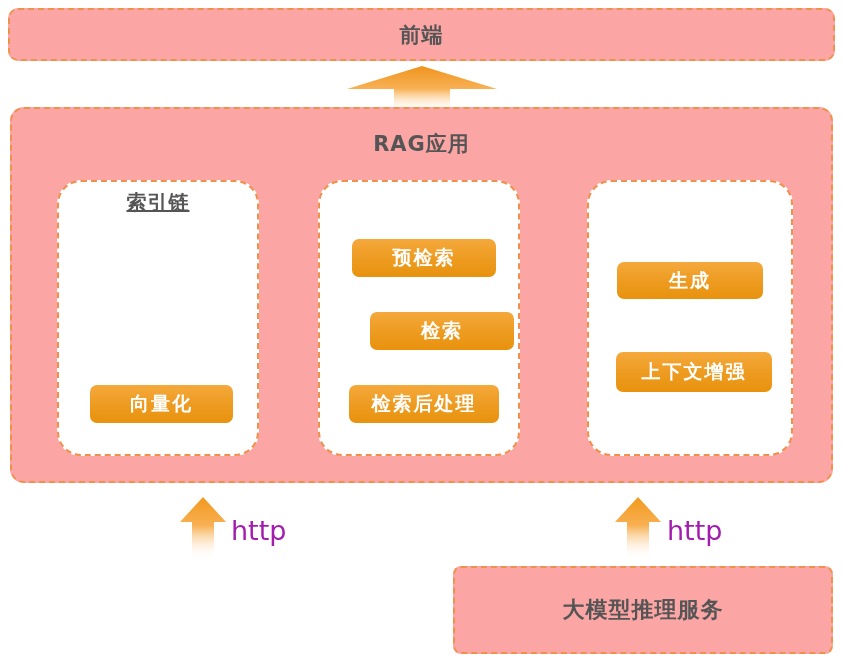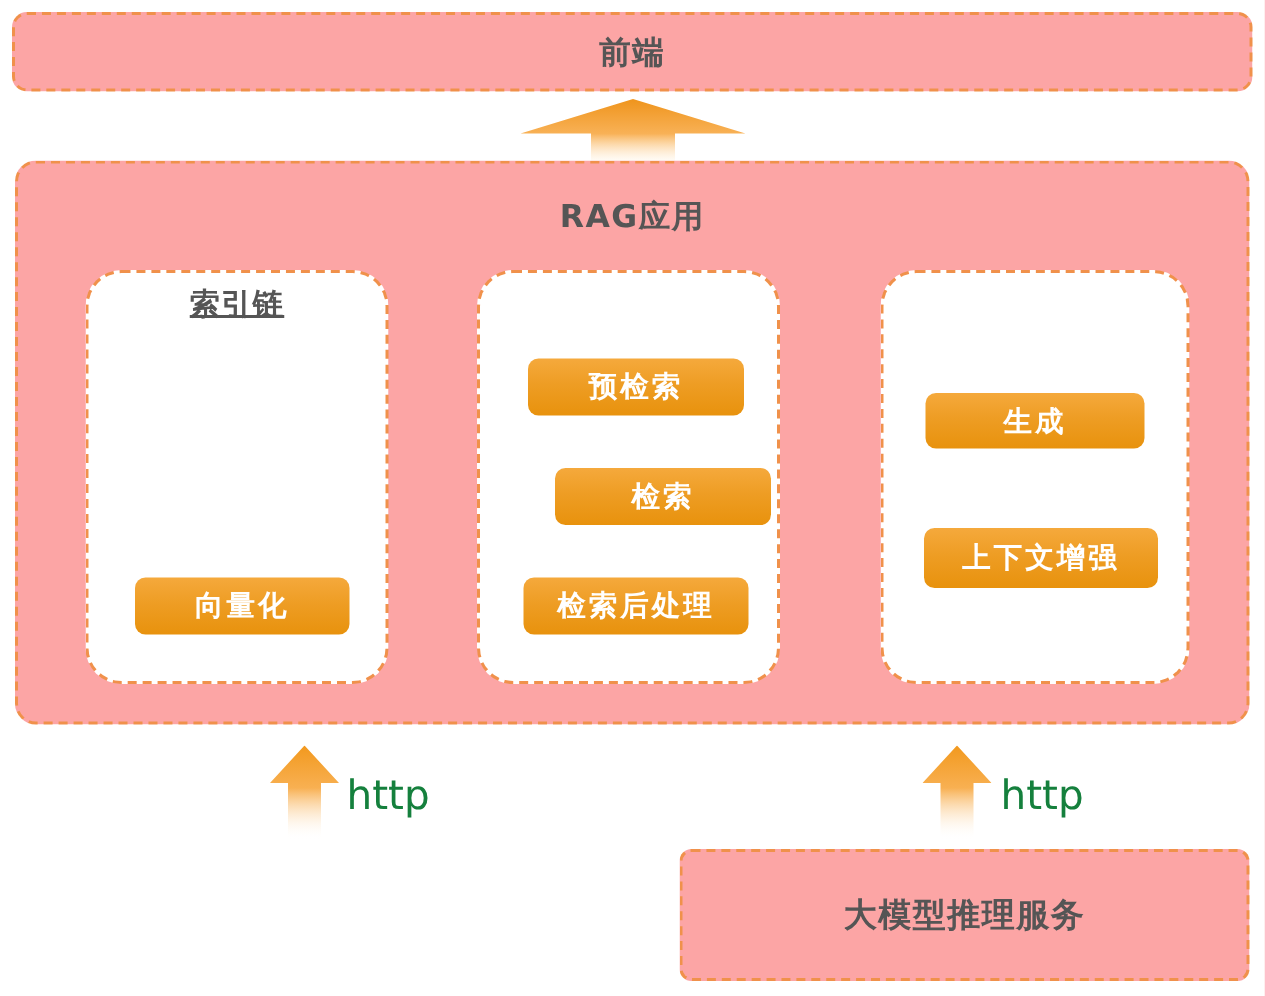--- a/index.html
+++ b/index.html
@@ -84,21 +84,21 @@
   
   .arrow-up {
     position: absolute;
     width: 46px; height: 63px; top: 497px;
   }
   .arrow-up.left  { left: 180px; }
   .arrow-up.right { left: 615px; }
   .http-label {
     position: absolute;
     top: 515px;
-    font-size: 27px; font-weight: 400; color: #15803d;
+    font-size: 27px; font-weight: 400; color: #a21caf;
   }
   .http-label.left  { left: 231px; }
   .http-label.right { left: 667px; }
   
   .bottom-box {
     top: 566px; height: 88px;
     border-radius: 8px;
     font-size: 22px; font-weight: 600; letter-spacing: 1px;
   }
   .bottom-box.left  { left: 10px;  width: 378px; }

